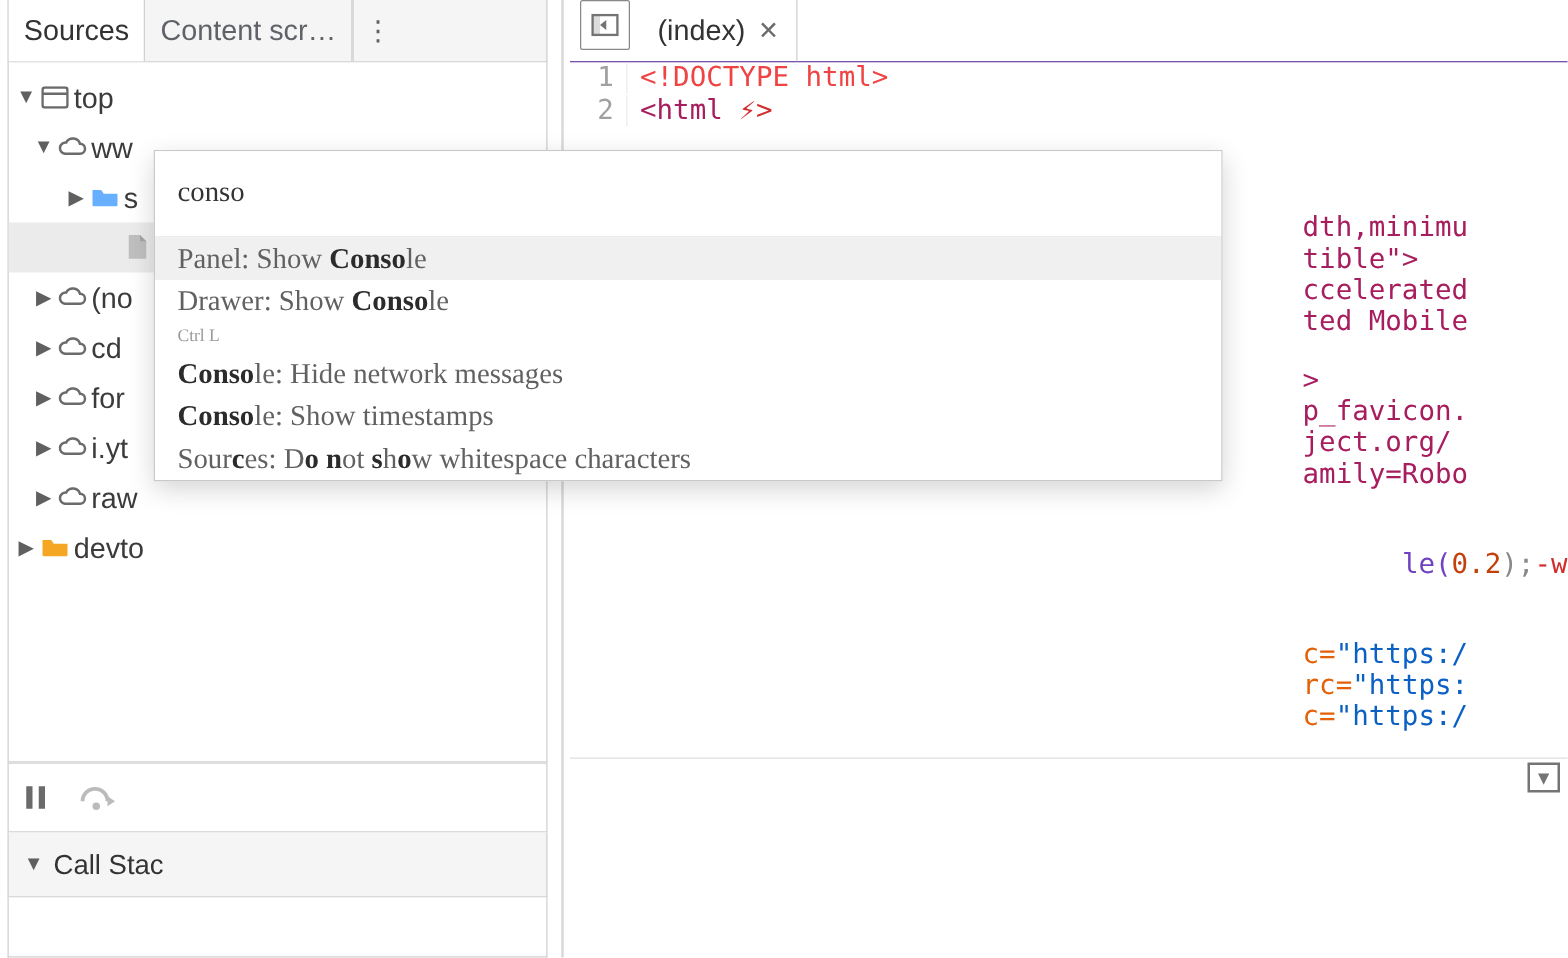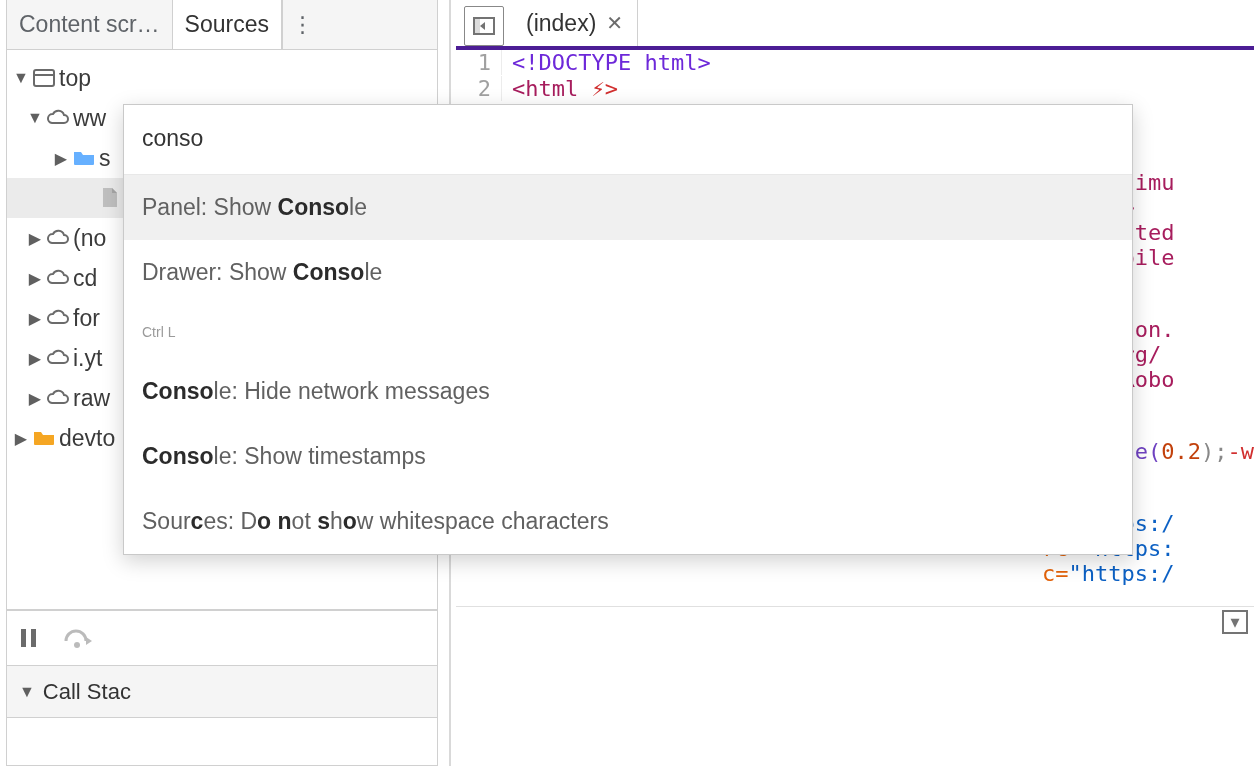--- a/index.html
+++ b/index.html
@@ -111,22 +111,22 @@
     position:absolute; top:0; left:449px;
     width:2px; height:766px;
     background:#d9d9d9;
   }
 
   
   .editor-tabbar {
     position:absolute;
     left:456px; top:0;
     right:0; height:50px;
-    border-bottom:4px solid #4c1d95;
-    display:flex; align-items:flex-end;
+    border-bottom:1px solid #4c1d95;
+    display:flex; align-items:flex-start;
   }
   .panebtn {
     width:40px; height:40px;
     display:flex; align-items:center; justify-content:center;
     margin:0 8px;
     border:1px solid #888; border-radius:2px;
     color:#737373;
   }
   .ed-tab {
     height:100%; display:flex; align-items:center;
@@ -151,21 +151,21 @@
     border-right:1px solid #ececec;
     font-family: Menlo, Consolas, monospace;
   }
   .code {
     padding-left:10px;
     font-family: Menlo, Consolas, monospace;
     white-space: pre;
     color:#888;
   }
   .c-tag   { color:#a71d5d; }
-  .c-doctype{ color:#6d28d9; }
+  .c-doctype{ color:#ef4444; }
   .c-attr  { color:#e36209; }
   .c-url   { color:#0b60c4; }
   .c-num   { color:#c2410c; }
   .c-fn    { color:#6f42c1; }
   .c-warn  { color:#d12f2f; }
 
   .editor-bottom-bar {
     position:absolute; right:0; left:456px; height:30px;
     bottom:130px;
     border-top:1px solid #e0e0e0;
@@ -174,60 +174,60 @@
   }
   .arrowbox {
     width:26px; height:24px; border:2px solid #747474;
     display:flex; align-items:center; justify-content:center;
     color:#747474; font-size:18px;
   }
 
   
   .palette {
     position:absolute;
-    left:123px; top:104px;
-    width:1010px;
+    left:123px; top:120px;
+    width:855px;
     background:#ffffff;
     border:1px solid #c9c9c9;
     box-shadow: 0 6px 20px rgba(0,0,0,0.18);
     z-index: 50;
-    font-family: Liberation Sans, sans-serif;
+    font-family: Liberation Serif, serif;
     font-size:23px;
   }
   .palette-input {
     width:100%;
     border:none; outline:none;
     padding:20px 18px 22px 18px;
     font: inherit;
     color:#333;
     border-bottom:1px solid #e8e8e8;
   }
   .palette-list { }
   .palette-item {
     display:flex; align-items:center;
     justify-content:space-between;
-    padding:19px 18px;
+    padding:4px 18px;
     color:#616161;
   }
   .palette-item.sel { background:#f0f0f0; }
   .pi-label b { color:#2b2b2b; font-weight:700; }
   .pi-short { color:#9a9a9a; font-size:14px; }
 
   
   svg { display:block; }
 </style>
 </head>
 <body>
 
 <div class="panel-toolbar">
+  <div class="tab active">
+    <span>Sources</span>
+  </div>
   <div class="tab">
     <span>Content scr…</span>
-  </div>
-  <div class="tab active">
-    <span>Sources</span>
   </div>
   <div class="kebab">
     <span>⋮</span>
   </div>
 </div>
 
 <div class="source-tree">
   <div class="tree-row">
     <span class="arrow">▼</span>
     <span class="ico">

